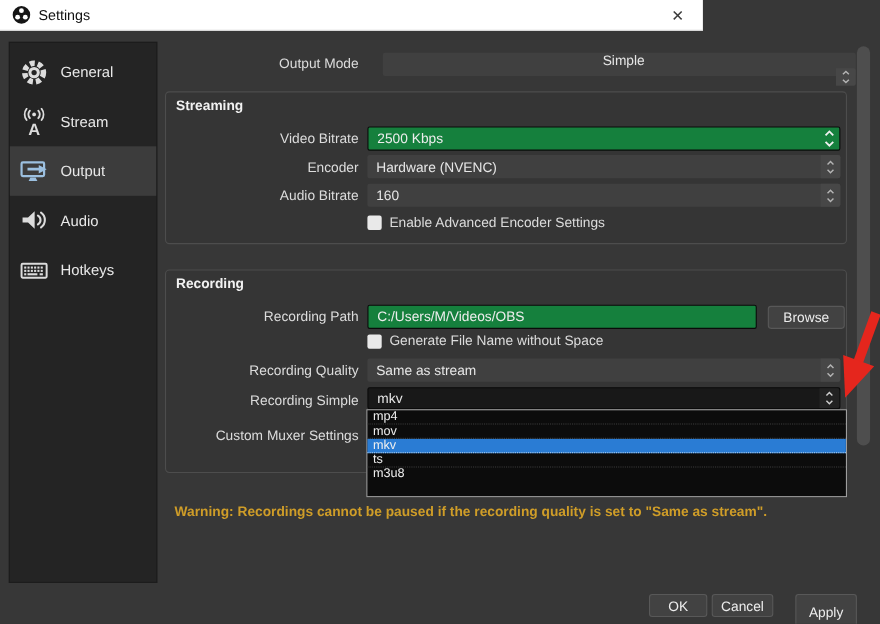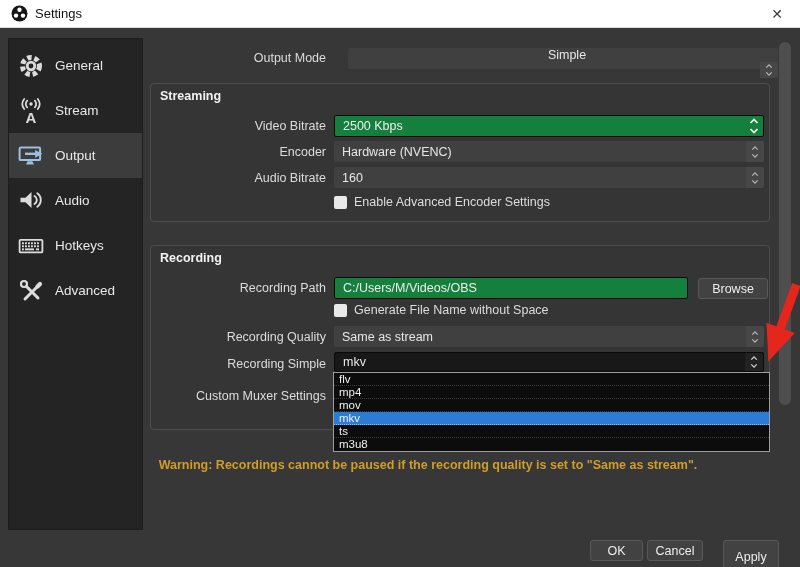--- a/index.html
+++ b/index.html
@@ -3,21 +3,21 @@
 <meta charset="utf-8">
 <style>
   html,body{margin:0;padding:0;}
   body{
     width:800px;height:567px;position:relative;overflow:hidden;
     background:#373737;
     font-family:"Liberation Sans", sans-serif;
     -webkit-font-smoothing:antialiased;
   }
   
-  .titlebar{position:absolute;left:0;top:0;width:800px;height:28px;background:#ffffff;display:flex;align-items:center;border-bottom:1px solid #d9d9d9;box-sizing:border-box;}
+  .titlebar{position:absolute;left:0;top:0;width:639px;height:28px;background:#ffffff;display:flex;align-items:center;border-bottom:1px solid #d9d9d9;box-sizing:border-box;}
   .titlebar .logo{margin-left:11px;width:17px;height:17px;display:block;}
   .titlebar .title{margin-left:7px;font-size:13px;color:#111;}
   .titlebar .close{margin-left:auto;margin-right:8px;width:30px;height:24px;display:flex;align-items:center;justify-content:center;font-size:14px;color:#3c3c3c;cursor:default;}
   
   .sidebar{position:absolute;left:8px;top:38px;width:135px;height:492px;background:#242424;border:1px solid #1c1c1c;box-sizing:border-box;padding-top:4px;}
   .side-item{height:45px;display:flex;align-items:center;color:#e8e8e8;font-size:13.5px;}
   .side-item .sicon{margin-left:9px;width:26px;height:26px;display:flex;align-items:center;justify-content:center;}
   .side-item .slabel{margin-left:11px;}
   .side-item.active{background:#3c3c3c;}
   
@@ -125,33 +125,20 @@
             <rect x="16" y="12.3" width="1.9" height="1.9"></rect>
             <rect x="19" y="12.3" width="1.9" height="1.9"></rect>
           <rect x="4" y="15.4" width="1.9" height="1.9"></rect>
             <rect x="7" y="15.4" width="9" height="1.9"></rect>
             <rect x="18" y="15.4" width="3" height="1.9"></rect>
         </g>
       </svg>
     </span>
     <span class="slabel">Hotkeys</span>
   </div>
-  <div class="side-item">
-    <span class="sicon">
-      <svg viewBox="0 0 26 26" width="26" height="26">
-        <g stroke="#dcdcdc" stroke-linecap="round" fill="none">
-          <line x1="7" y1="21" x2="19.5" y2="8.5" stroke-width="3"></line>
-          <line x1="19.5" y1="8.5" x2="22" y2="6" stroke-width="4.2"></line>
-          <line x1="8.5" y1="8.5" x2="20" y2="20" stroke-width="3"></line>
-          <circle cx="6" cy="6" r="3" stroke-width="2.2"></circle>
-        </g>
-      </svg>
-    </span>
-    <span class="slabel">Advanced</span>
-  </div>
 </div>
 
 <div class="flabel" style="top:49px;">Output Mode</div>
 <div class="combo" style="left:348px;top:48px;width:430px;flex-direction:column;">
   <span class="cval">Simple</span>
   <span class="spin">
     <svg width="8" height="16" viewBox="0 0 8 16" fill="none" stroke="#b4b4b4" stroke-width="1.3">
         <path d="M1.3 5.6 L4 2.9 L6.7 5.6"></path>
         <path d="M1.3 10.4 L4 13.1 L6.7 10.4"></path>
       </svg>
@@ -220,21 +207,20 @@
   <span class="spin">
     <svg width="8" height="16" viewBox="0 0 8 16" fill="none" stroke="#cfcfcf" stroke-width="1.3">
         <path d="M1.3 5.6 L4 2.9 L6.7 5.6"></path>
         <path d="M1.3 10.4 L4 13.1 L6.7 10.4"></path>
       </svg>
   </span>
 </div>
 <div class="flabel" style="top:387px;">Custom Muxer Settings</div>
 
 <div class="ddlist">
-  <div class="dditem">flv</div>
   <div class="dditem">mp4</div>
   <div class="dditem">mov</div>
   <div class="dditem selected">mkv</div>
   <div class="dditem">ts</div>
   <div class="dditem">m3u8</div>
 </div>
 
 <div class="warning">Warning: Recordings cannot be paused if the recording quality is set to "Same as stream".</div>
 
 <div class="scrollthumb"></div>

